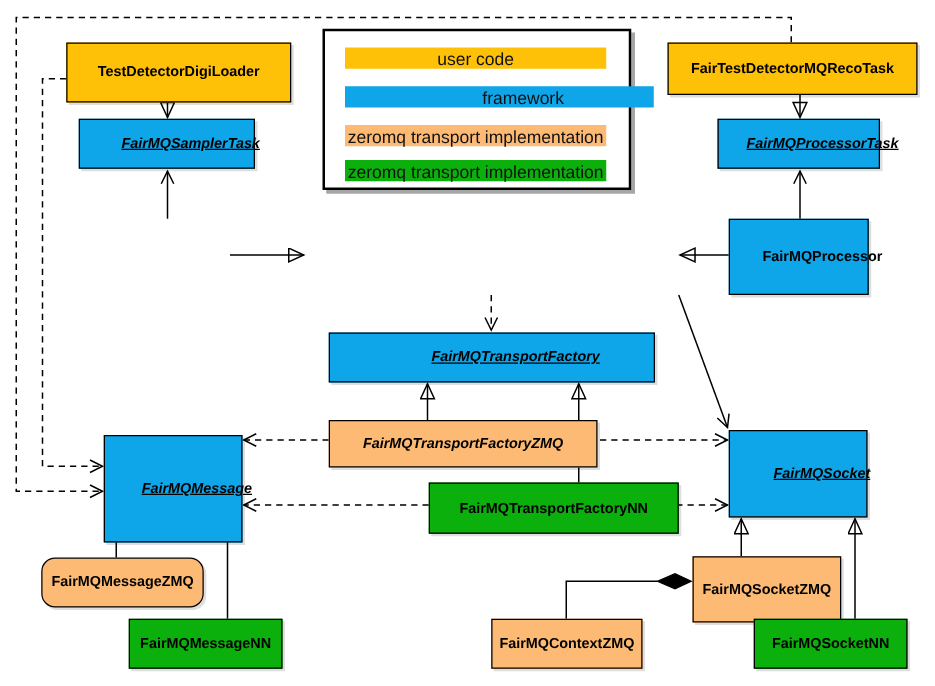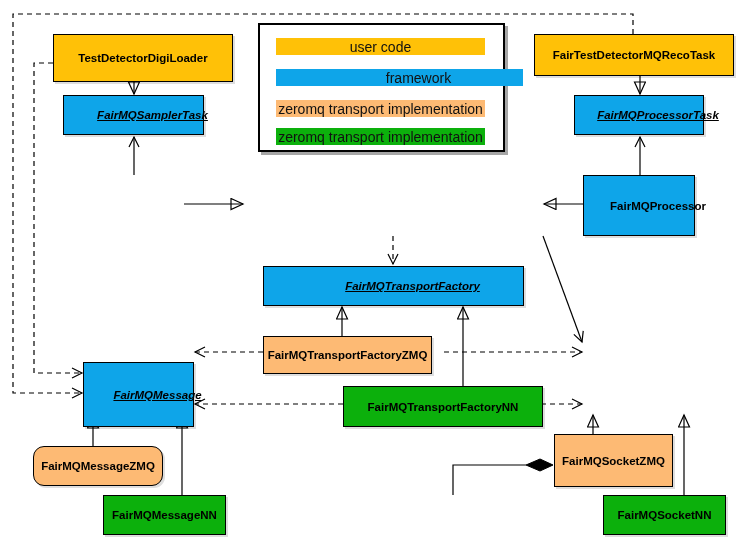--- a/index.html
+++ b/index.html
@@ -100,35 +100,41 @@
     </div>
   <div class="node cat-fw abstract" style="left:574px;top:95px;width:130px;height:40px;">
       <span>FairMQProcessorTask</span>
     </div>
   <div class="node cat-fw" style="left:583px;top:175px;width:112px;height:61px;">
       <span>FairMQProcessor</span>
     </div>
   <div class="node cat-fw abstract" style="left:263px;top:266px;width:261px;height:40px;">
       <span>FairMQTransportFactory</span>
     </div>
-  <div class="node cat-zmq" style="left:263px;top:336px;width:169px;height:38px;">
+  <div class="node cat-zmq" style="left:263px;top:336px;width:215px;height:38px;font-style:italic;">
       <span>FairMQTransportFactoryZMQ</span>
     </div>
   <div class="node cat-nn" style="left:343px;top:386px;width:200px;height:41px;">
       <span>FairMQTransportFactoryNN</span>
     </div>
-  <div class="node cat-fw abstract" style="left:83px;top:362px;width:111px;height:65px;">
+  <div class="node cat-fw abstract" style="left:83px;top:348px;width:111px;height:86px;">
       <span>FairMQMessage</span>
+    </div>
+  <div class="node cat-fw abstract" style="left:583px;top:344px;width:111px;height:70px;">
+      <span>FairMQSocket</span>
     </div>
   <div class="node cat-zmq" style="left:33px;top:446px;width:130px;height:40px;border-radius:11px;">
       <span>FairMQMessageZMQ</span>
     </div>
   <div class="node cat-nn" style="left:103px;top:495px;width:123px;height:40px;">
       <span>FairMQMessageNN</span>
     </div>
-  <div class="node cat-zmq" style="left:554px;top:434px;width:119px;height:53px;">
+  <div class="node cat-zmq" style="left:554px;top:445px;width:119px;height:53px;">
       <span>FairMQSocketZMQ</span>
+    </div>
+  <div class="node cat-zmq" style="left:393px;top:495px;width:121px;height:40px;">
+      <span>FairMQContextZMQ</span>
     </div>
   <div class="node cat-nn" style="left:603px;top:495px;width:123px;height:40px;">
       <span>FairMQSocketNN</span>
     </div>
 
 </div>
 
 </body></html>

